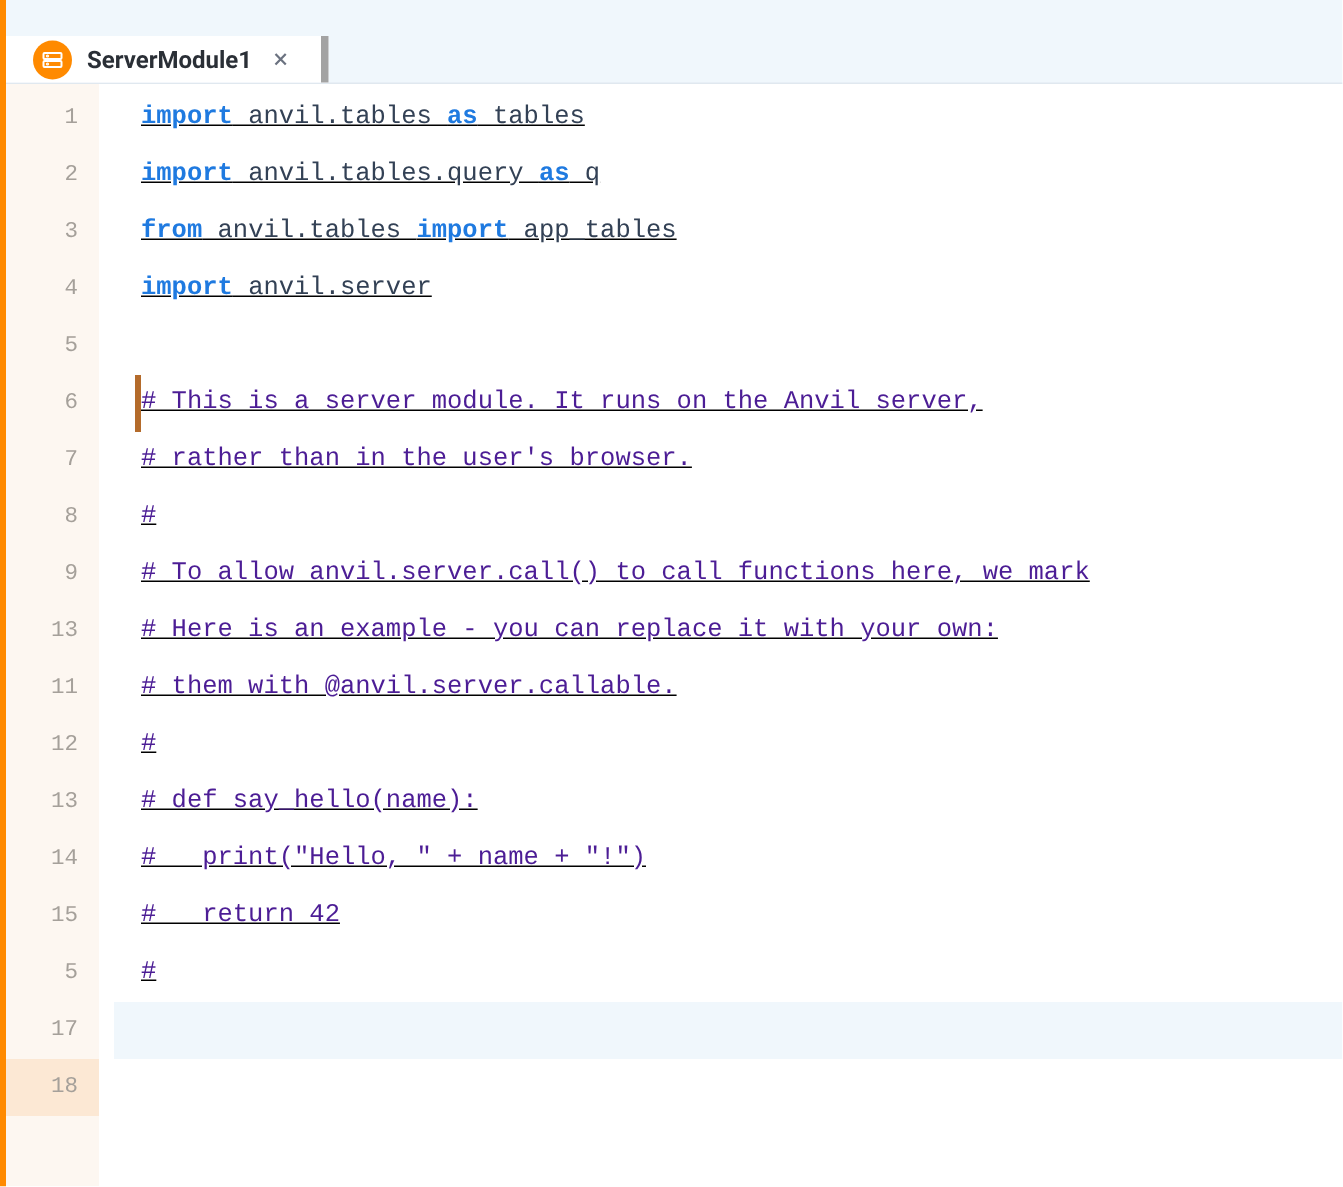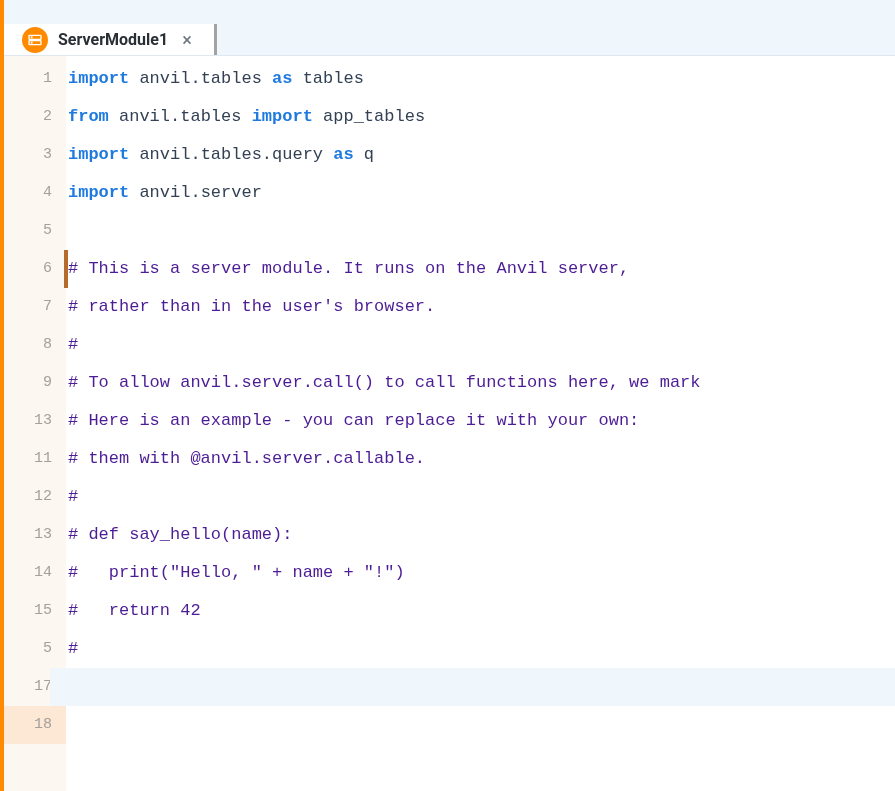--- a/index.html
+++ b/index.html
@@ -22,21 +22,21 @@
       background: #f0f7fc;
       height: 56px;
       border-bottom: 1px solid #e0e8ef;
     }
     .tab {
       display: flex;
       align-items: center;
       gap: 10px;
       background: #ffffff;
       padding: 0 18px;
-      border-right: 3px solid #a3a3a3;
+      border-right: 5px solid #a3a3a3;
       cursor: pointer;
       min-width: 210px;
       margin-top: 24px;
     }
     .tab-icon {
       width: 26px;
       height: 26px;
       border-radius: 50%;
       background: #ff8a00;
       display: flex;
@@ -79,22 +79,23 @@
       text-align: right;
       padding-right: 14px;
       user-select: none;
       flex-shrink: 0;
       padding-top: 4px;
     }
     .gutter-line { height: 38px; font-size: 15px; }
     .code-lines {
       flex: 1;
       padding-top: 4px;
-      padding-left: 2px;
+      padding-left: 28px;
       position: relative;
+      text-decoration: underline;
     }
     .code-line {
       height: 38px;
       white-space: pre;
       color: #334155;
       position: relative;
     }
     .code-line.active {
       background: #f0f7fc;
       margin-left: -18px;
@@ -147,22 +148,22 @@
         <div class="gutter-line">12</div>
         <div class="gutter-line">13</div>
         <div class="gutter-line">14</div>
         <div class="gutter-line">15</div>
         <div class="gutter-line">5</div>
         <div class="gutter-line">17</div>
         <div class="gutter-line active">18</div>
       </div>
     <div class="code-lines" id="code-lines">
         <div class="code-line"><span class="kw">import</span><span class="tx"> anvil.tables </span><span class="kw">as</span><span class="tx"> tables</span></div>
+        <div class="code-line"><span class="kw">import</span><span class="tx"> anvil.tables.query </span><span class="kw">as</span><span class="tx"> q</span></div>
         <div class="code-line"><span class="kw">from</span><span class="tx"> anvil.tables </span><span class="kw">import</span><span class="tx"> app_tables</span></div>
-        <div class="code-line"><span class="kw">import</span><span class="tx"> anvil.tables.query </span><span class="kw">as</span><span class="tx"> q</span></div>
         <div class="code-line"><span class="kw">import</span><span class="tx"> anvil.server</span></div>
         <div class="code-line"></div>
         <div class="code-line"><div class="focus-mark"></div><span class="cm"># This is a server module. It runs on the Anvil server,</span></div>
         <div class="code-line"><span class="cm"># rather than in the user's browser.</span></div>
         <div class="code-line"><span class="cm">#</span></div>
         <div class="code-line"><span class="cm"># To allow anvil.server.call() to call functions here, we mark</span></div>
         <div class="code-line"><span class="cm"># Here is an example - you can replace it with your own:</span></div>
         <div class="code-line"><span class="cm"># them with @anvil.server.callable.</span></div>
         <div class="code-line"><span class="cm">#</span></div>
         <div class="code-line"><span class="cm"># def say_hello(name):</span></div>

